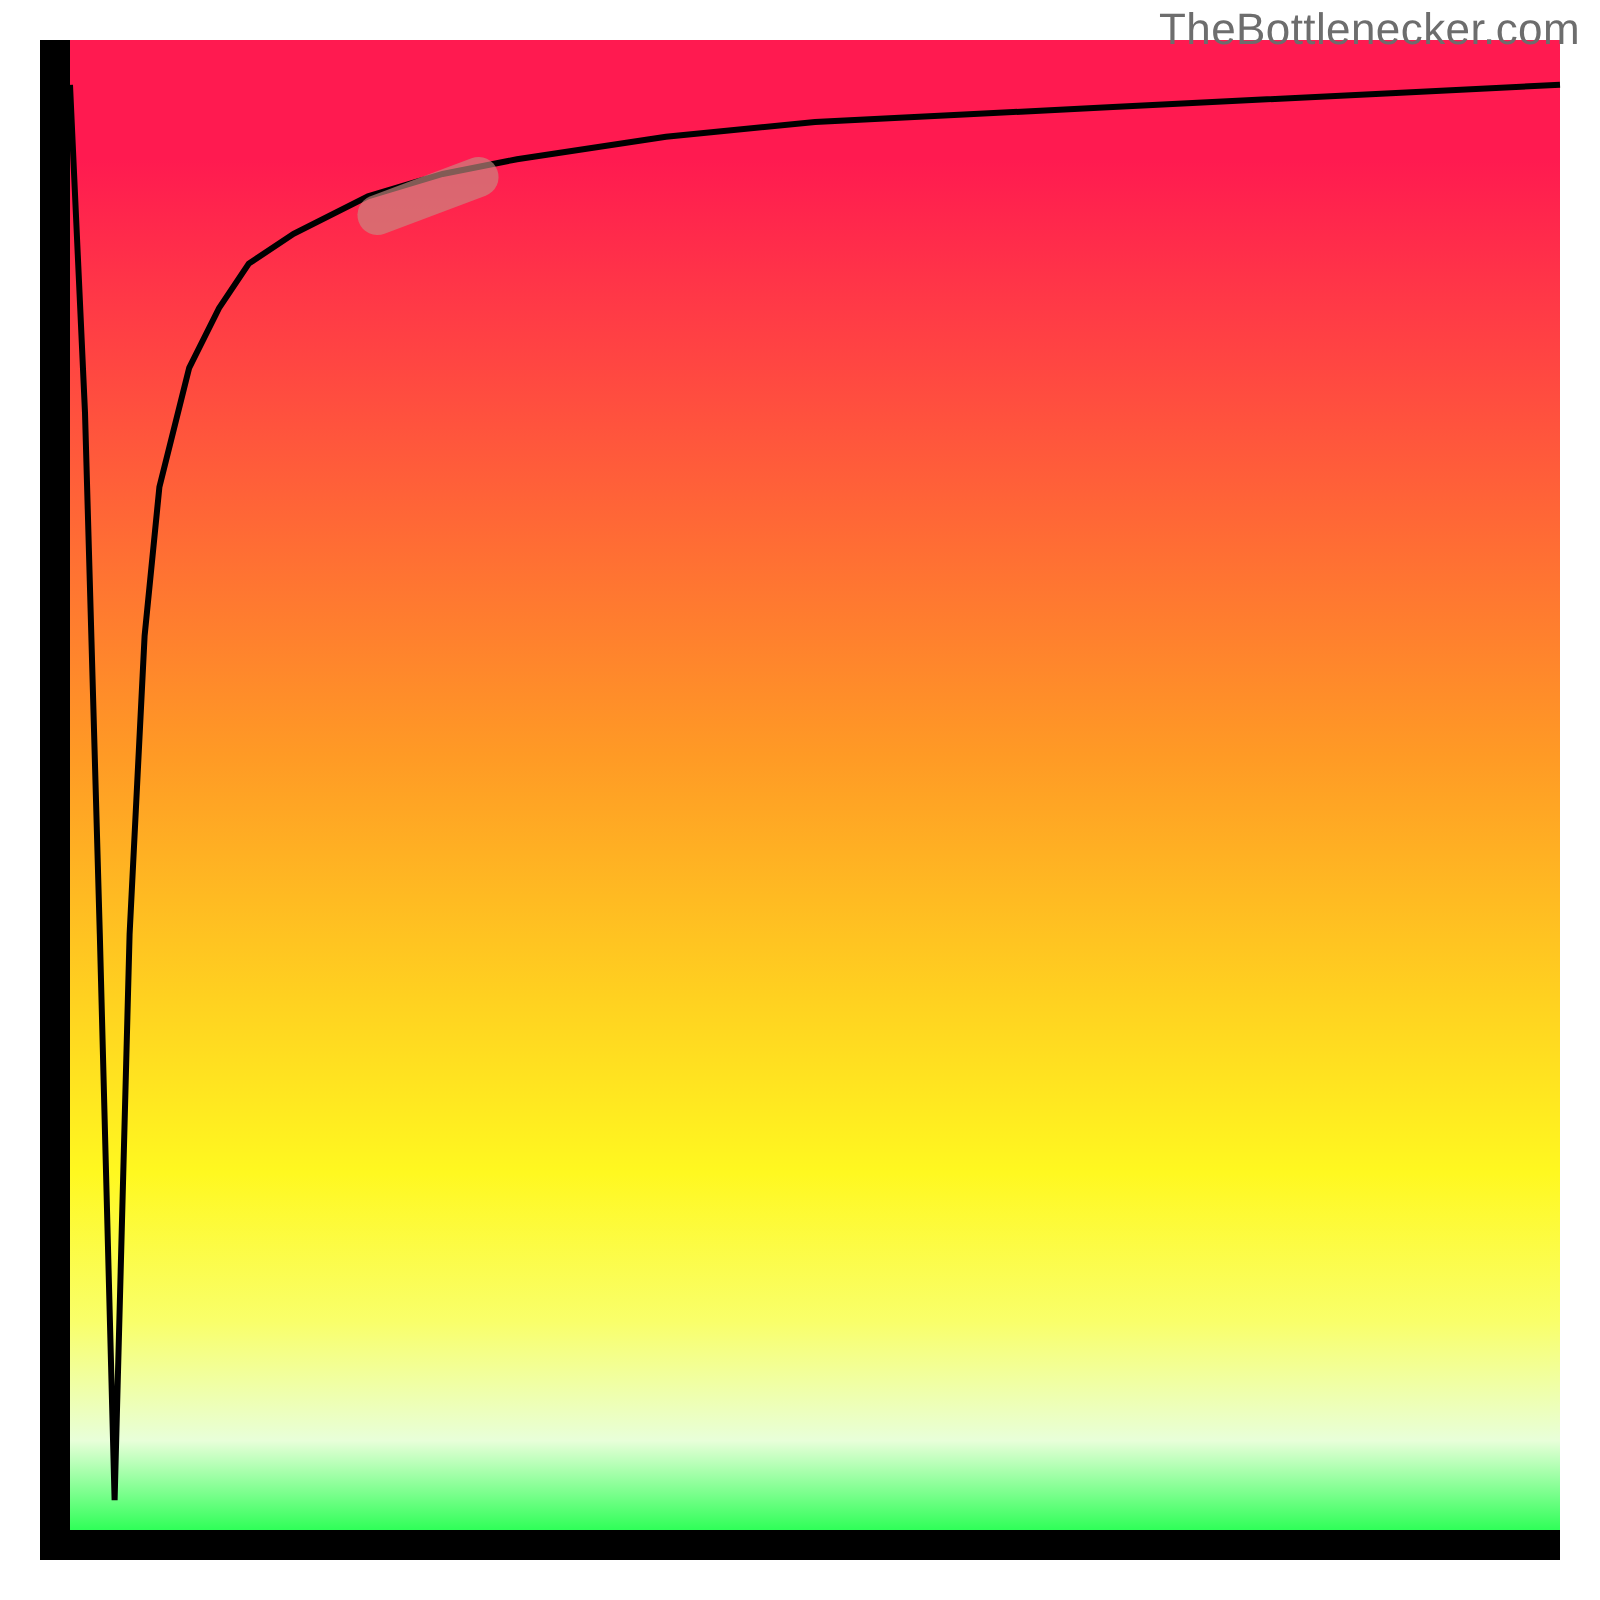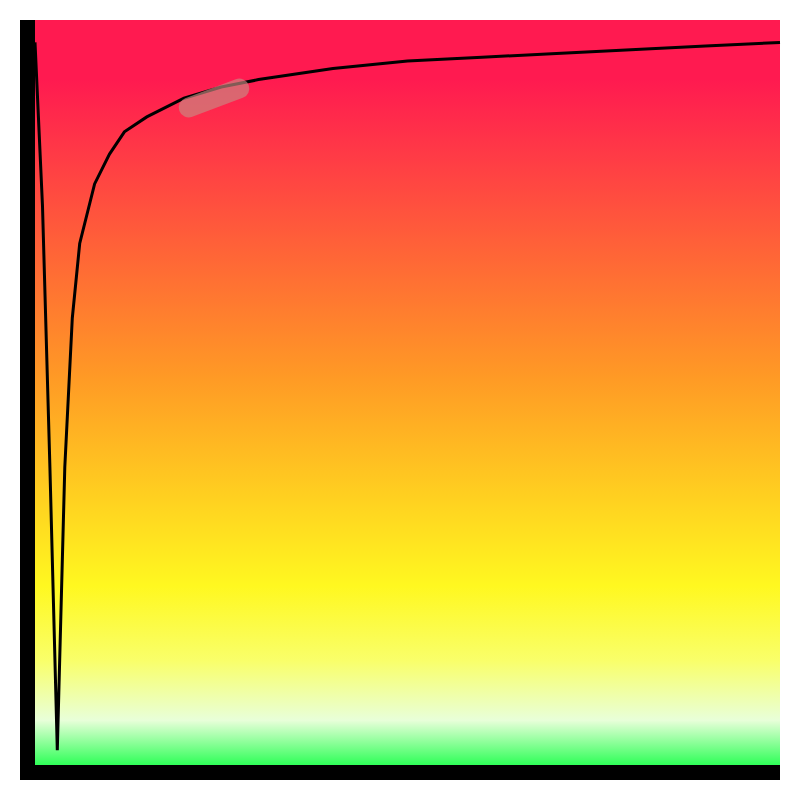--- a/index.html
+++ b/index.html
@@ -85,14 +85,15 @@
   <div class="axis-bottom"></div>
 
   <div class="plot-area"></div>
 
   <svg class="curve" viewBox="0 0 745 745" preserveAspectRatio="none">
     <path id="curve-path" d="M0.0 22.4 L7.5 186.3 L14.9 447.0 L22.3 730.1 L29.8 447.0 L37.3 298.0 L44.7 223.5 L59.6 163.9 L74.5 134.1 L89.4 111.8 L111.8 96.9 L149.0 78.2 L186.3 67.0 L223.5 59.6 L298.0 48.4 L372.5 41.0 L447.0 37.3 L521.5 33.5 L596.0 29.8 L670.5 26.1 L745.0 22.4" fill="none" stroke="#000" stroke-width="3"></path>
   </svg>
 
   <div class="marker" id="marker" style="left: 176.8px; top: 88.225px; transform: rotate(-20.6deg);"></div>
 
+  <div class="watermark">TheBottlenecker.com</div>
 
 </div>
 
 </body></html>

